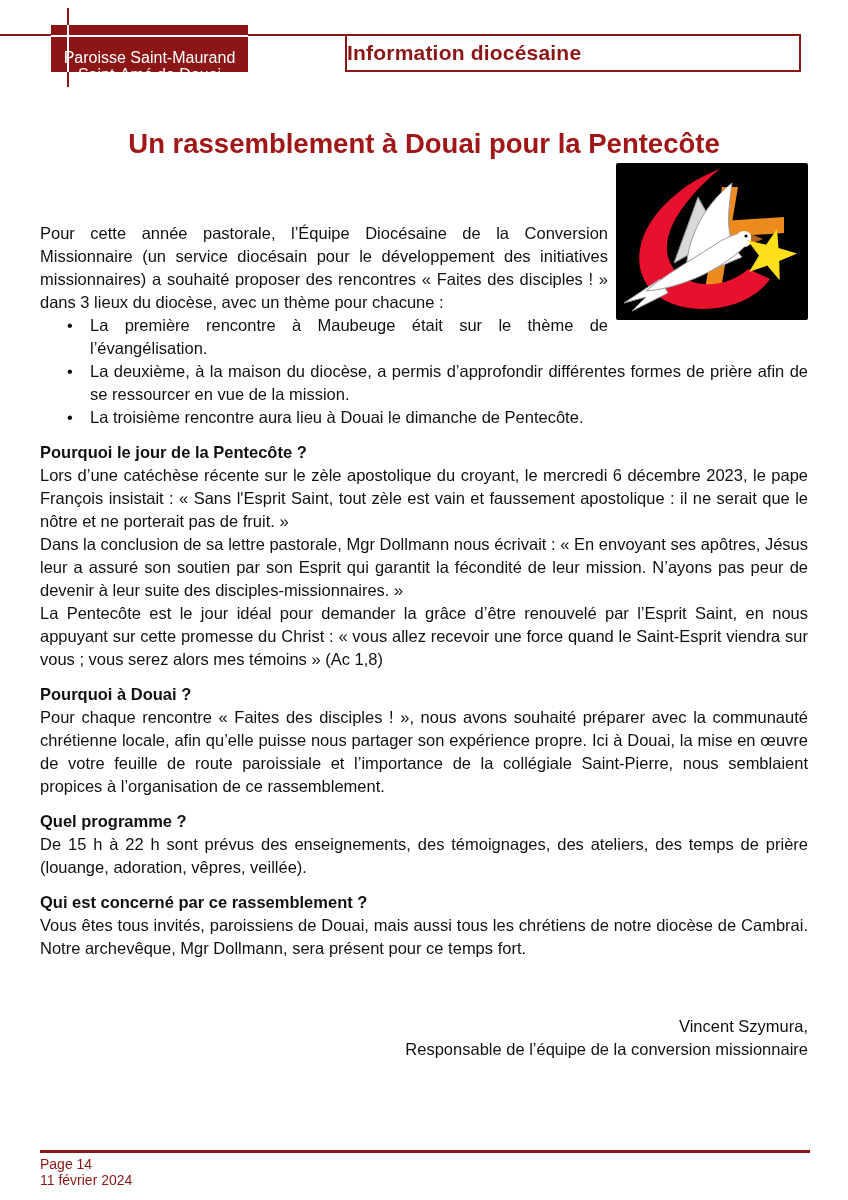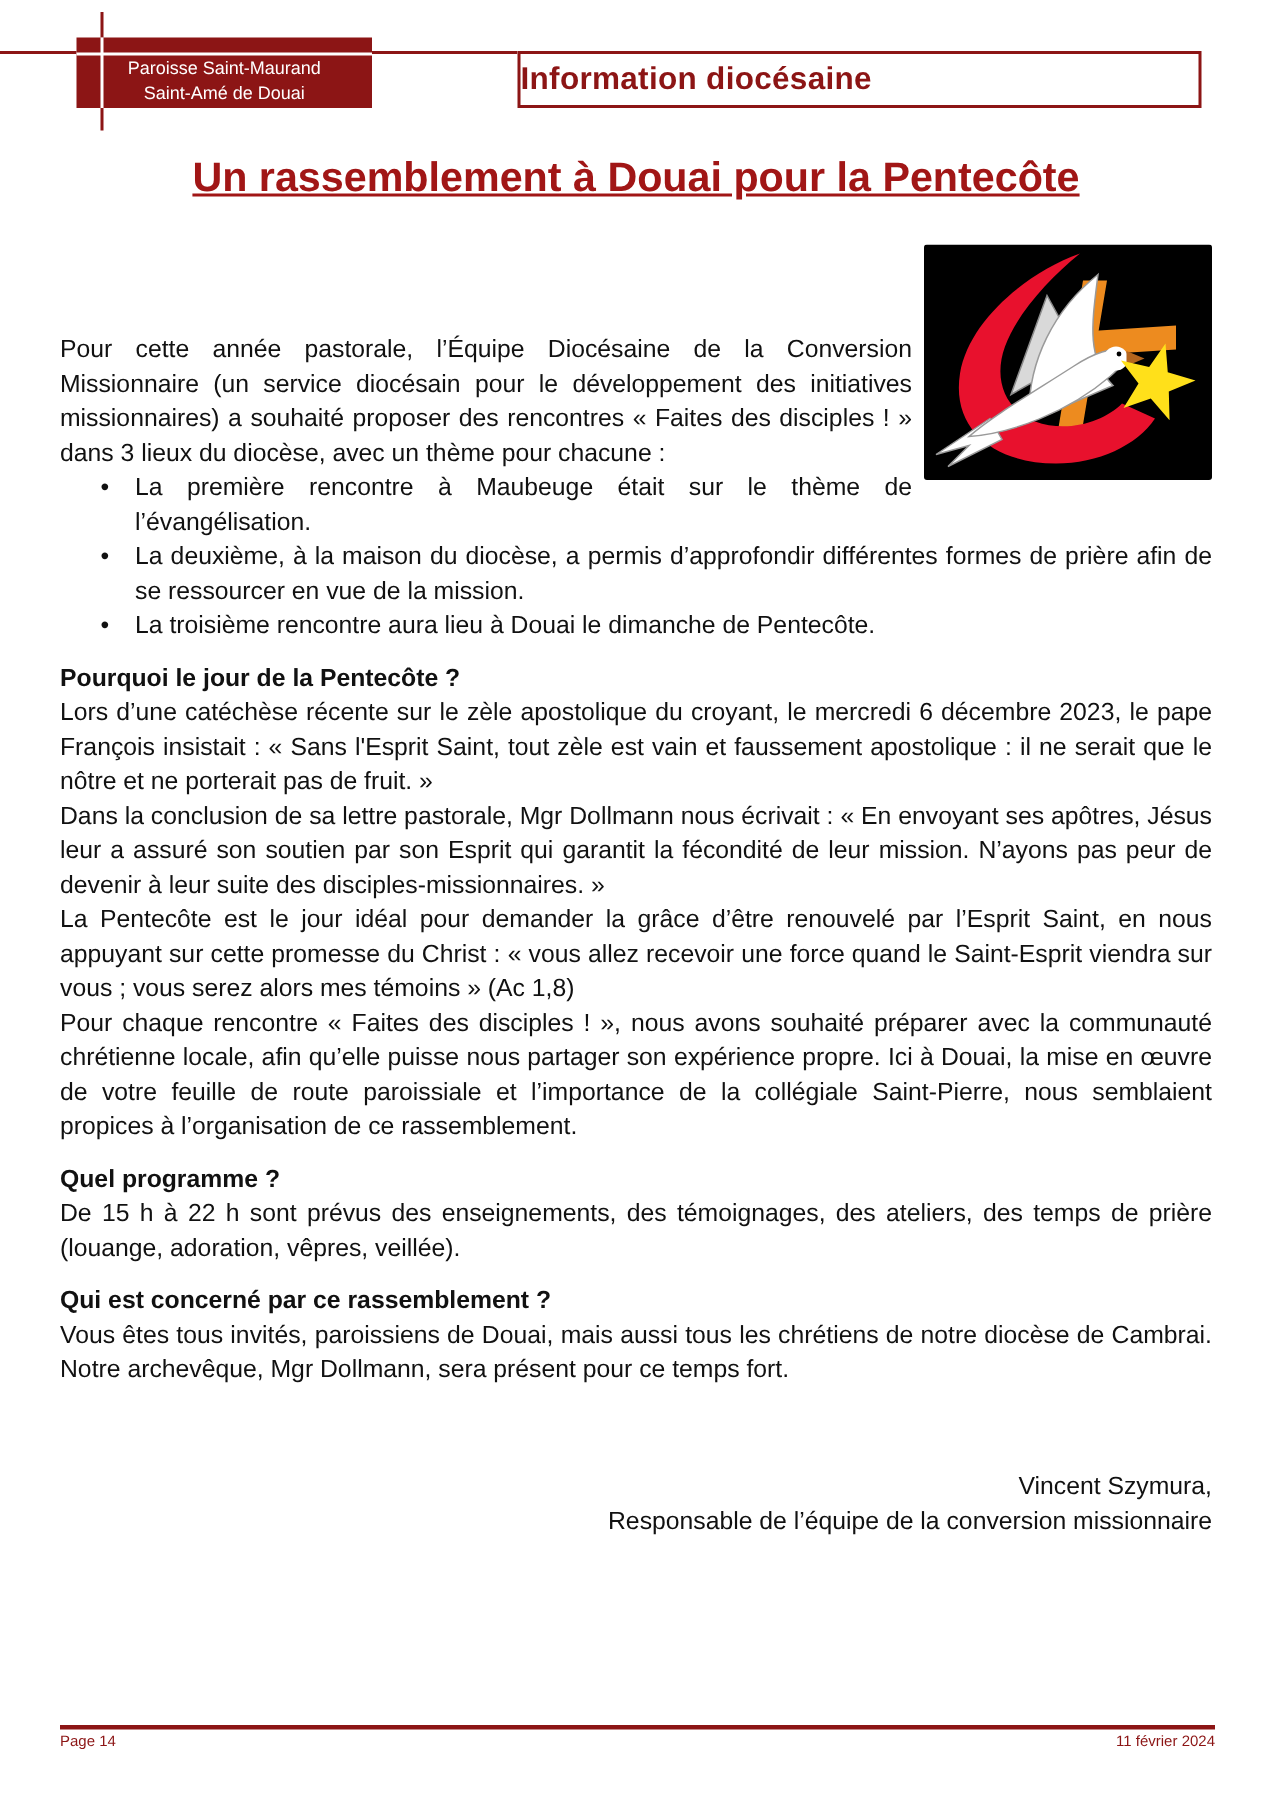--- a/index.html
+++ b/index.html
@@ -20,53 +20,53 @@
   .rule-v{position:absolute;width:2px;background:var(--maroon);left:67px;}
   .rule-v.seg1{top:8px;height:17px;}
   .rule-v.seg2{top:72px;height:15px;}
   
   .parish-box{
     position:absolute;left:51px;top:25px;width:197px;height:47px;
     background:var(--maroon);color:#ffffff;text-align:center;
   }
   .parish-box .inner-v{position:absolute;left:16px;top:0;width:2px;height:100%;background:#ffffff;}
   .parish-box .inner-h{position:absolute;left:0;top:10px;width:100%;height:2px;background:#ffffff;}
-  .parish-box .pb-text{position:relative;padding-top:12px;font-size:12px;line-height:17px;}
+  .parish-box .pb-text{position:relative;padding-top:24px;font-size:16px;line-height:17px;}
   
   .info-box{
     position:absolute;left:345px;top:34px;width:456px;height:38px;
     border:2px solid var(--maroon);box-sizing:border-box;background:#ffffff;
     display:flex;align-items:center;
   }
   .info-box span{color:var(--maroon);font-weight:bold;font-size:21px;letter-spacing:0.2px;}
   
   .doc-title{
-    position:absolute;left:0;top:102px;width:100%;margin:0;text-align:center;
-    color:var(--title-red);font-size:27.5px;font-weight:bold;text-decoration:underline;
+    position:absolute;left:0;top:128px;width:100%;margin:0;text-align:center;
+    color:var(--title-red);font-size:27.5px;font-weight:bold;
   }
   
   .content{
     position:absolute;left:40px;top:163px;width:768px;
     font-size:16.5px;line-height:23px;
   }
   .logo-float{float:right;width:192px;height:157px;margin-left:8px;margin-bottom:4px;}
   .content p{margin:0;text-align:justify;}
   p.intro{margin-top:59px;}
   ul.bullets{margin:0;padding:0;list-style:none;}
   ul.bullets li{position:relative;padding-left:50px;text-align:justify;}
   ul.bullets .marker{position:absolute;left:27px;top:0;}
   h2.sec{margin:12px 0 0 0;font-size:16.5px;line-height:23px;font-weight:bold;color:var(--ink);}
   .seg-i{}
   .signature{margin-top:55px;text-align:right;}
   
   .footer-rule{position:absolute;left:40px;top:1150px;width:770px;height:3px;background:var(--maroon);}
   .footer-row{
     position:absolute;left:40px;top:1156px;width:770px;
     display:flex;justify-content:space-between;
-    color:var(--maroon);font-size:10px;
+    color:var(--maroon);font-size:14px;flex-direction:column;
   }
 </style>
 </head>
 <body>
 
 <div class="page">
 
   <div class="rule-h seg1"></div>
   <div class="rule-h seg2"></div>
   <div class="rule-v seg1"></div>
@@ -127,20 +127,21 @@
         <span class="marker">•</span>
         <span>La troisième rencontre aura lieu à Douai le dimanche de Pentecôte.</span>
       </li>
     </ul>
 
     <h2 class="sec">Pourquoi le jour de la Pentecôte ?</h2>
     <p><span>Lors d’une catéchèse récente sur le zèle apostolique du croyant, le mercredi 6 décembre 2023, le pape François insistait : </span><span class="seg-i">« Sans l'Esprit Saint, tout zèle est vain et faussement apostolique : il ne serait que le nôtre et ne porterait pas de fruit. »</span></p>
     <p><span>Dans la conclusion de sa lettre pastorale, Mgr Dollmann nous écrivait : </span><span class="seg-i">« En envoyant ses apôtres, Jésus leur a assuré son soutien par son Esprit qui garantit la fécondité de leur mission. N’ayons pas peur de devenir à leur suite des disciples-missionnaires. »</span></p>
     <p><span>La Pentecôte est le jour idéal pour demander la grâce d’être renouvelé par l’Esprit Saint, en nous appuyant sur cette promesse du Christ : </span><span class="seg-i">« vous allez recevoir une force quand le Saint-Esprit viendra sur vous ; vous serez alors mes témoins »</span><span> (Ac 1,8)</span></p>
 
+    <h2 class="sec">Pourquoi à Douai ?</h2>
     <p><span>Pour chaque rencontre « Faites des disciples ! », nous avons souhaité préparer avec la communauté chrétienne locale, afin qu’elle puisse nous partager son expérience propre. Ici à Douai, la mise en œuvre de votre feuille de route paroissiale et l’importance de la collégiale Saint-Pierre, nous semblaient propices à l’organisation de ce rassemblement.</span></p>
 
     <h2 class="sec">Quel programme ?</h2>
     <p><span>De 15 h à 22 h sont prévus des enseignements, des témoignages, des ateliers, des temps de prière (louange, adoration, vêpres, veillée).</span></p>
 
     <h2 class="sec">Qui est concerné par ce rassemblement ?</h2>
     <p><span>Vous êtes tous invités, paroissiens de Douai, mais aussi tous les chrétiens de notre diocèse de Cambrai. Notre archevêque, Mgr Dollmann, sera présent pour ce temps fort.</span></p>
 
     <div class="signature">
       <div>Vincent Szymura,</div>

